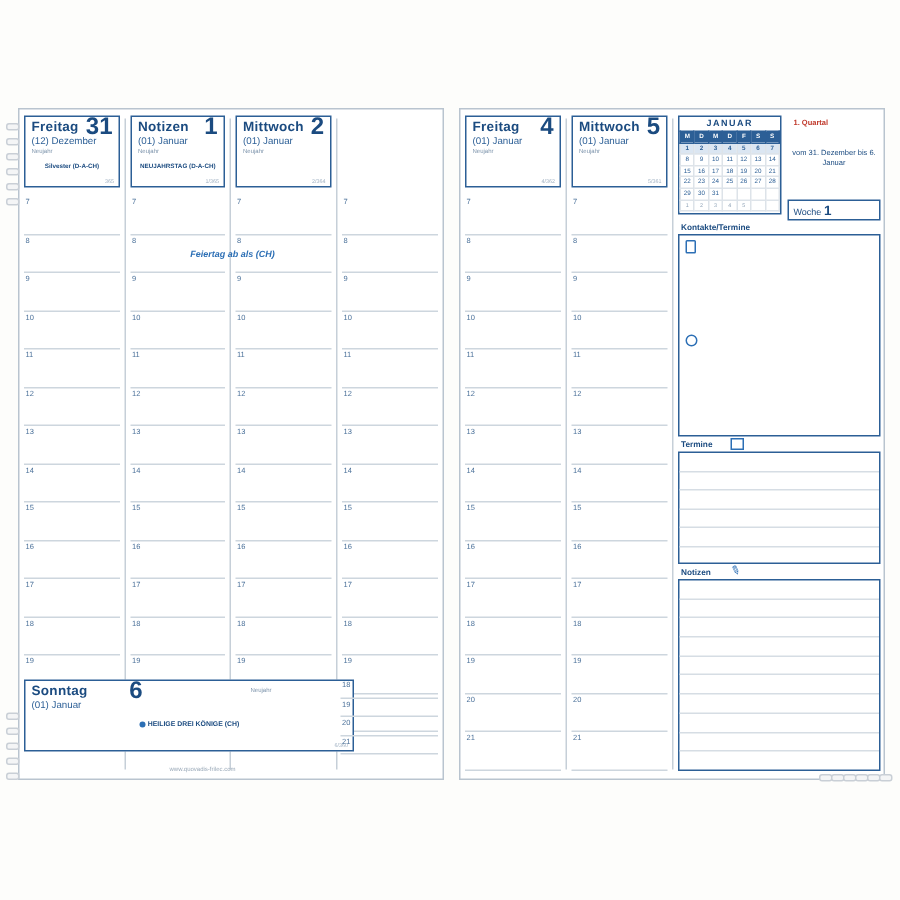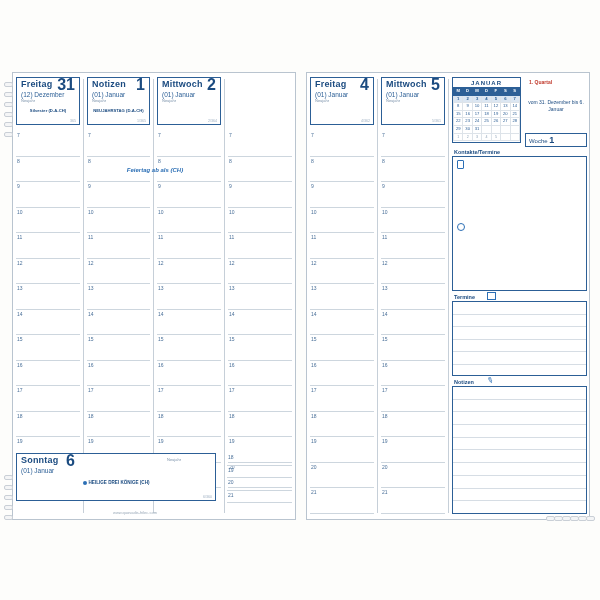--- a/index.html
+++ b/index.html
@@ -394,21 +394,21 @@
               <span class="lbl">19</span>
             </div>
           <div class="hrow" style="height:25.5px">
               <span class="lbl">20</span>
             </div>
         </div>
       </div>
 
       <div class="holiday" style="left:74px;width:136px;top:94px">Feiertag ab als (CH)</div>
 
-      <div class="sundaybox" style="left:3px;width:200px;height:48px;bottom:18px">
+      <div class="sundaybox" style="left:3px;width:220px;height:48px;bottom:18px">
         <div class="dayname">Sonntag</div>
         <div class="daynum" style="right:140px">6</div>
         <div class="daysub">(01) Januar</div>
         <div class="daysub2" style="left:150px;top:3px">Neujahr</div>
         <div class="sun-event">
           <span class="dot"></span><span>HEILIGE DREI KÖNIGE (CH)</span>
         </div>
         <div class="daycorner-r">6/360</div>
       </div>
 

